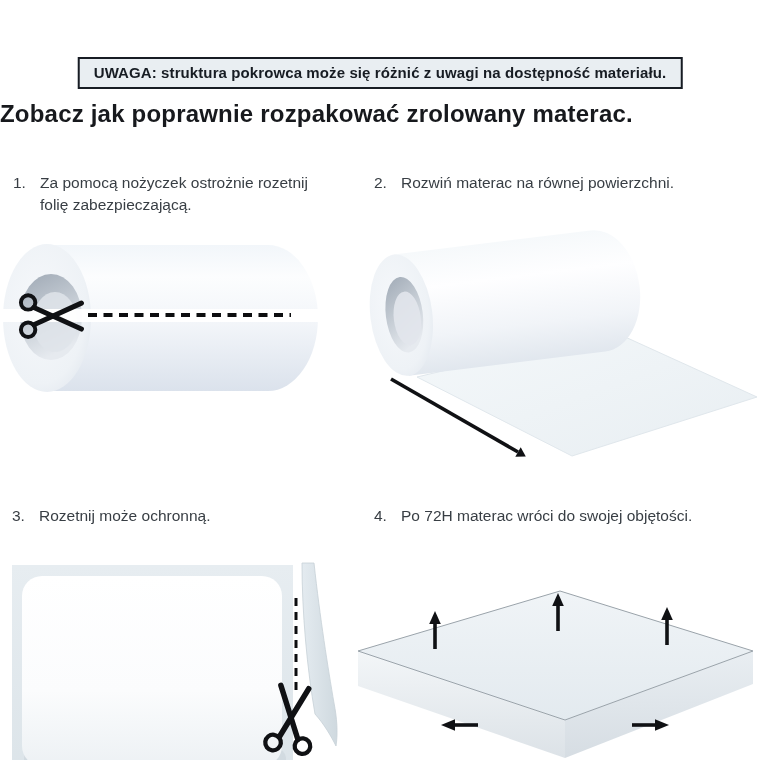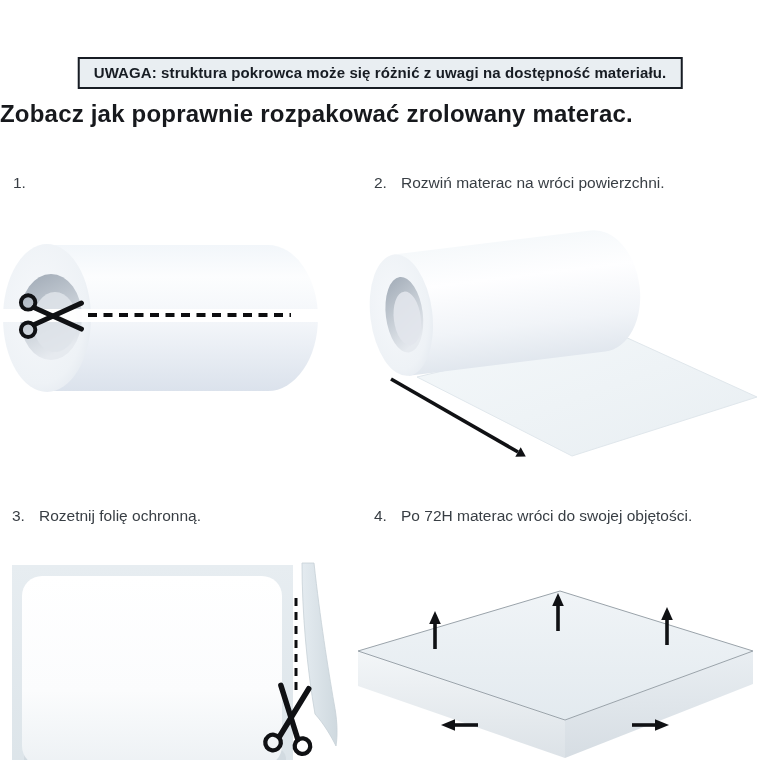--- a/index.html
+++ b/index.html
@@ -40,30 +40,31 @@
 <div class="page">
 
   <div class="notice">
     <span>UWAGA: struktura pokrowca może się różnić z uwagi na dostępność materiału.</span>
   </div>
 
   <div class="title">Zobacz jak poprawnie rozpakować zrolowany materac.</div>
 
   <div class="step-text" id="step1">
     <span class="step-num">1.</span>
+    <span class="step-body">Za pomocą nożyczek ostrożnie rozetnij folię zabezpieczającą.</span>
   </div>
 
   <div class="step-text" id="step2">
     <span class="step-num">2.</span>
-    <span class="step-body">Rozwiń materac na wróci powierzchni.</span>
+    <span class="step-body">Rozwiń materac na równej powierzchni.</span>
   </div>
 
   <div class="step-text" id="step3">
     <span class="step-num">3.</span>
-    <span class="step-body">Rozetnij folię ochronną.</span>
+    <span class="step-body">Rozetnij może ochronną.</span>
   </div>
 
   <div class="step-text" id="step4">
     <span class="step-num">4.</span>
     <span class="step-body">Po 72H materac wróci do swojej objętości.</span>
   </div>
 
   <svg class="illus" id="illus1" width="340" height="178" viewBox="0 0 340 178">
     <defs>
       <linearGradient id="rollBody1" x1="0" y1="0" x2="0" y2="1">

